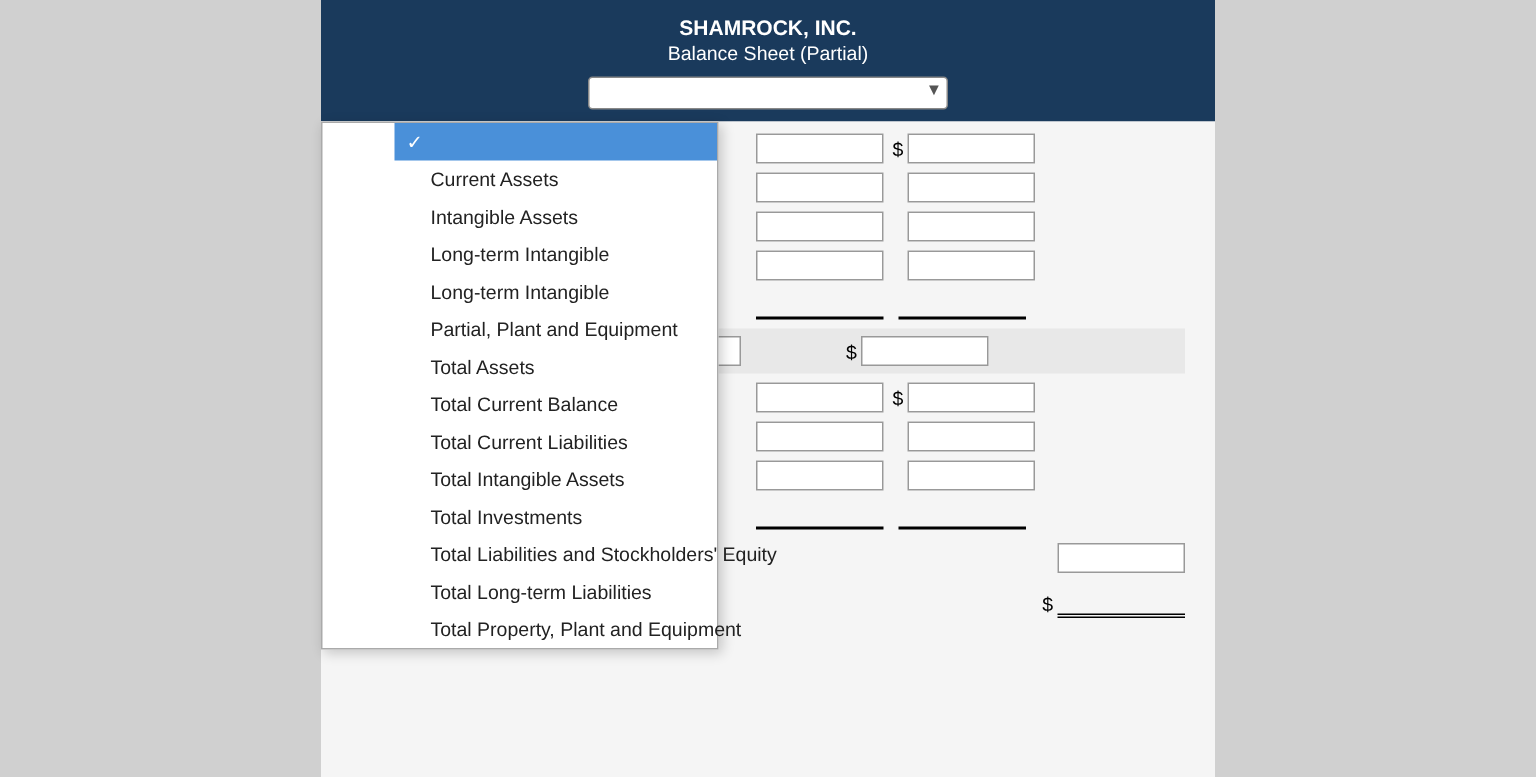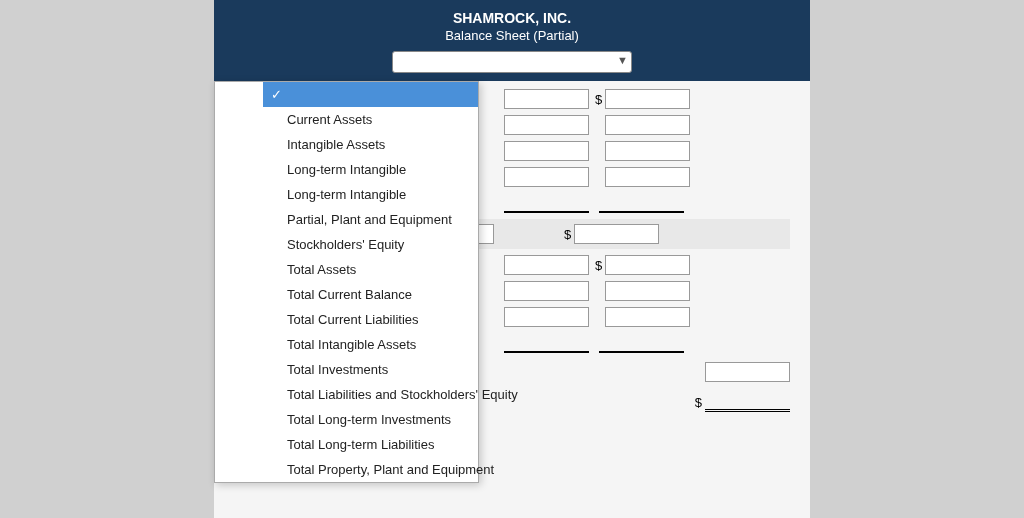--- a/index.html
+++ b/index.html
@@ -187,28 +187,26 @@
 
     <div class="dropdown-overlay">
       <div class="dropdown-item selected">
         <span>&nbsp;</span>
       </div>
       <div class="dropdown-item">Current Assets</div>
       <div class="dropdown-item">Intangible Assets</div>
       <div class="dropdown-item">Long-term Intangible</div>
       <div class="dropdown-item">Long-term Intangible</div>
       <div class="dropdown-item">Partial, Plant and Equipment</div>
-      <div class="dropdown-item">Stockholders' Equity</div>
       <div class="dropdown-item">Total Assets</div>
       <div class="dropdown-item">Total Current Balance</div>
       <div class="dropdown-item">Total Current Liabilities</div>
       <div class="dropdown-item">Total Intangible Assets</div>
       <div class="dropdown-item">Total Investments</div>
       <div class="dropdown-item">Total Liabilities and Stockholders' Equity</div>
-      <div class="dropdown-item">Total Long-term Investments</div>
       <div class="dropdown-item">Total Long-term Liabilities</div>
       <div class="dropdown-item">Total Property, Plant and Equipment</div>
 
     </div>
 
     <div style="padding: 8px 20px 0 20px; margin-left: 0;">
 
       <div style="display: flex; align-items: center; margin-bottom: 6px; padding-left: 270px;">
         <input class="row-input" type="text" value="" style="">
         <span class="dollar-sign">$</span>

